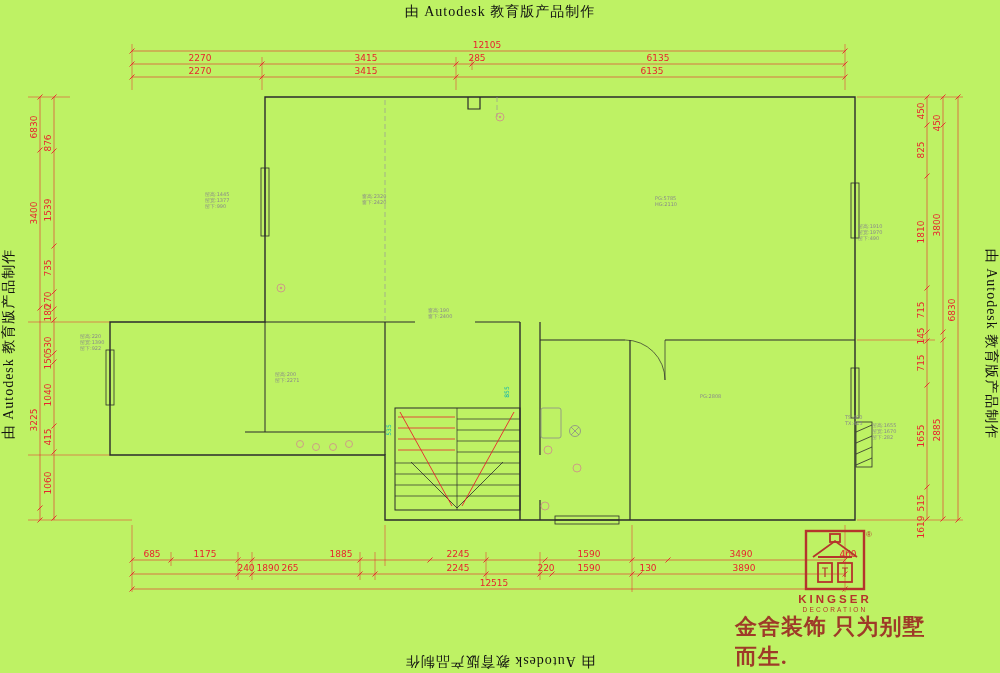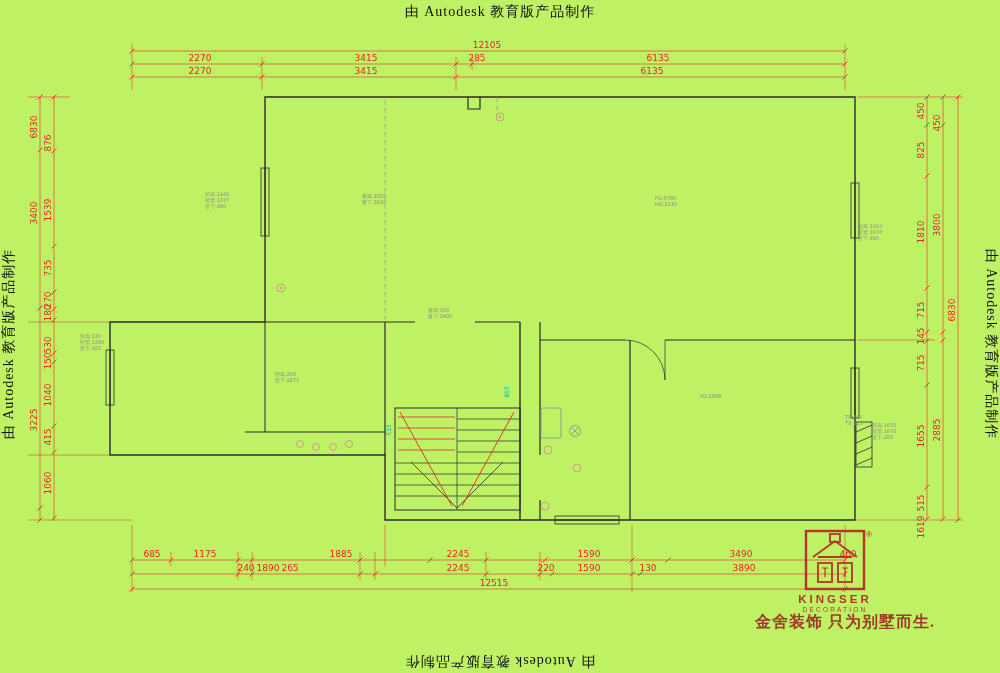--- a/index.html
+++ b/index.html
@@ -4,22 +4,22 @@
 <style>
   html,body{margin:0;padding:0;background:#ffffff;}
   .canvas{position:relative;width:1000px;height:673px;background:#bef264;overflow:hidden;
           font-family:"Liberation Serif",serif;}
   .canvas svg{position:absolute;left:0;top:0;}
   .wm{position:absolute;font-size:14px;color:#111;white-space:nowrap;letter-spacing:1px;}
   .wm-top{top:3px;left:0;right:0;text-align:center;}
   .wm-bottom{bottom:3px;left:0;right:0;text-align:center;transform:rotate(180deg);}
   .wm-left{top:335px;left:-121px;width:260px;text-align:center;transform:rotate(-90deg);}
   .wm-right{top:335px;right:-121px;width:260px;text-align:center;transform:rotate(90deg);}
-  .slogan{position:absolute;left:735px;top:612px;width:200px;text-align:right;
-          font-size:16px;font-weight:bold;color:#9e3a28;letter-spacing:1px;}
+  .slogan{position:absolute;left:735px;top:612px;width:200px;text-align:left;
+          font-size:22px;font-weight:bold;color:#9e3a28;letter-spacing:1px;}
   text.dim{fill:#e8232e;font-size:9px;font-family:"DejaVu Sans",sans-serif;text-anchor:middle;}
   text.anno{fill:#8a8a8a;font-size:5px;font-family:"DejaVu Sans",sans-serif;text-anchor:start;}
   text.cyan{fill:#00aeb5;font-size:6px;font-family:"DejaVu Sans",sans-serif;text-anchor:middle;}
   text.logo-name{fill:#b5342c;font-size:11.5px;font-weight:bold;letter-spacing:3px;
                  font-family:"Liberation Sans",sans-serif;text-anchor:middle;}
   text.logo-sub{fill:#b5342c;font-size:6.5px;letter-spacing:2.2px;
                 font-family:"Liberation Sans",sans-serif;text-anchor:middle;}
   text.logo-reg{fill:#b5342c;font-size:8px;font-family:"Liberation Sans",sans-serif;text-anchor:middle;}
 </style>
 </head>

